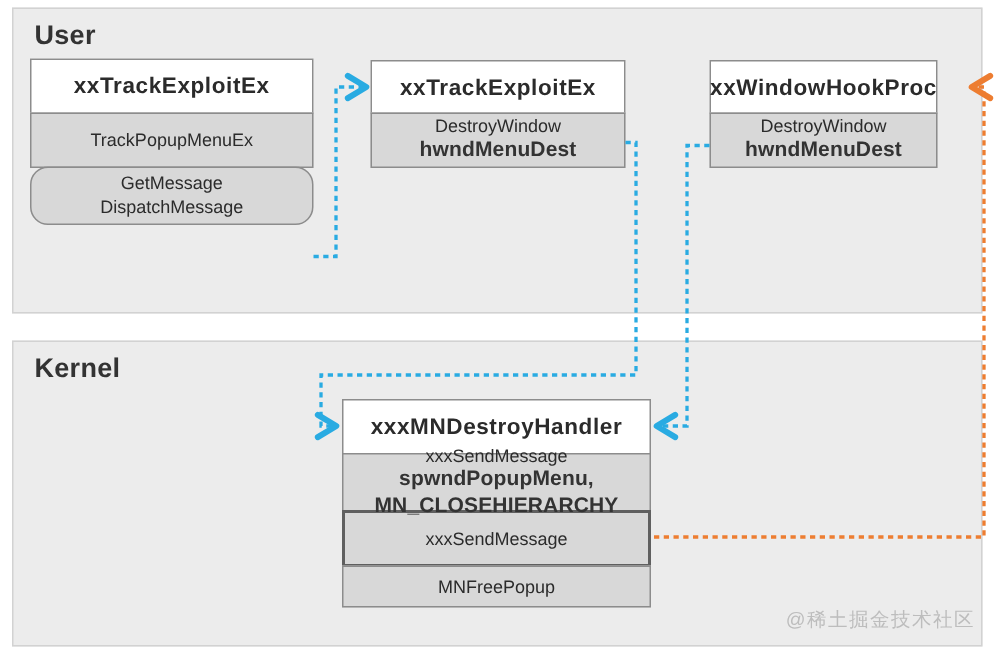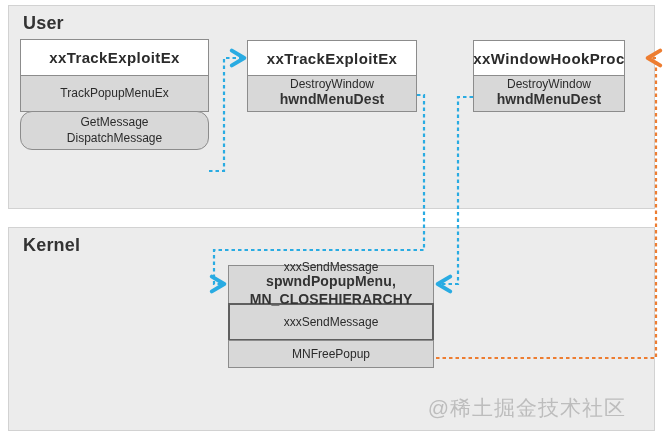--- a/index.html
+++ b/index.html
@@ -51,23 +51,23 @@
     font-weight: bold;
     font-size: 15px;
     letter-spacing: 0.4px;
   }
   .cell.highlight { border: 2px solid var(--highlight-border, #5f5f5f); }
   .cell .main { font-size: 12px; line-height: 1.05; }
   .cell .sub { font-size: 14px; line-height: 1.25; color: #333333; letter-spacing: 0.1px; font-weight: bold; }
   .cell .small-line { font-size: 12px; line-height: 1.3; }
   .watermark {
     position: absolute;
-    right: 28px;
+    right: 4px;
     bottom: 8px;
-    font-size: 21px;
+    font-size: 13px;
     color: var(--watermark, #bdbdbd);
     letter-spacing: 1px;
   }
   svg.overlay {
     position: absolute;
     left: 0; top: 0;
     width: 663px; height: 437px;
     pointer-events: none;
   }
   .flow { fill: none; stroke-width: 2.2; stroke-dasharray: 3.5 3; stroke-linecap: butt; }
@@ -112,20 +112,21 @@
 
   <div class="dbox" style="left:473px; top:40px; width:152px;">
     <div class="cell title" style="height:36px;">xxWindowHookProc</div>
     <div class="cell" style="height:37px;">
       <span class="main">DestroyWindow</span>
       <span class="sub">hwndMenuDest</span>
     </div>
   </div>
 
   <div class="dbox" style="left:228px; top:266px; width:206px;">
+    <div class="cell title" style="height:37px;">xxxMNDestroyHandler</div>
     <div class="cell" style="height:39px;">
       <span class="main">xxxSendMessage</span>
       <span class="sub">spwndPopupMenu, MN_CLOSEHIERARCHY</span>
     </div>
     <div class="cell highlight" style="height:38px;">
       <span class="main">xxxSendMessage</span>
     </div>
     <div class="cell" style="height:28px;">
       <span class="main">MNFreePopup</span>
     </div>

